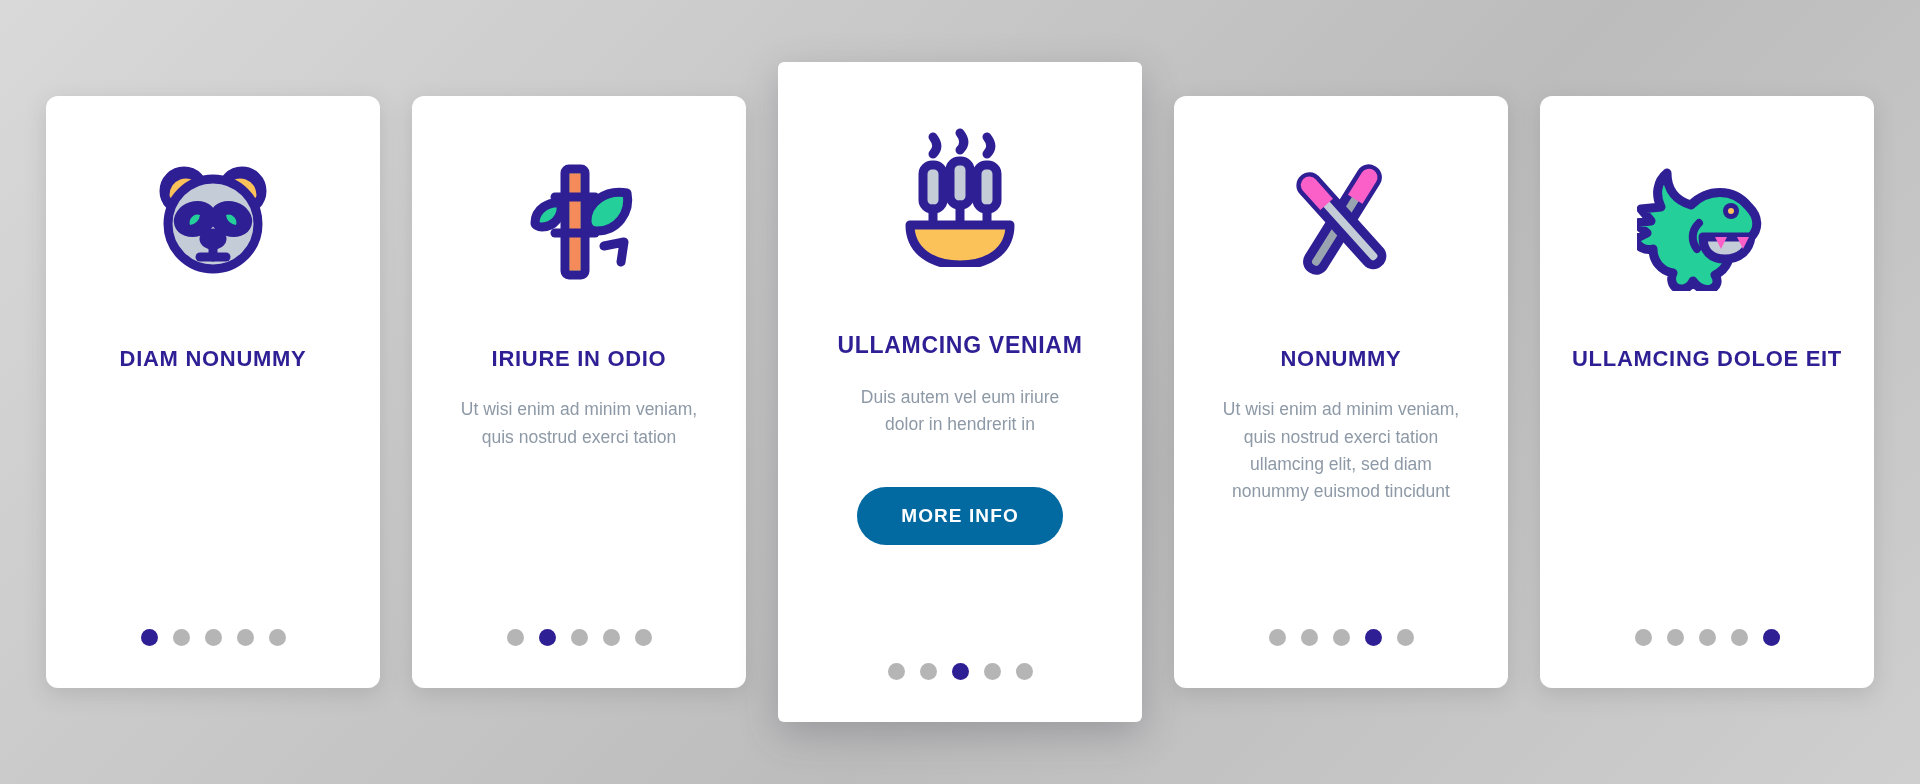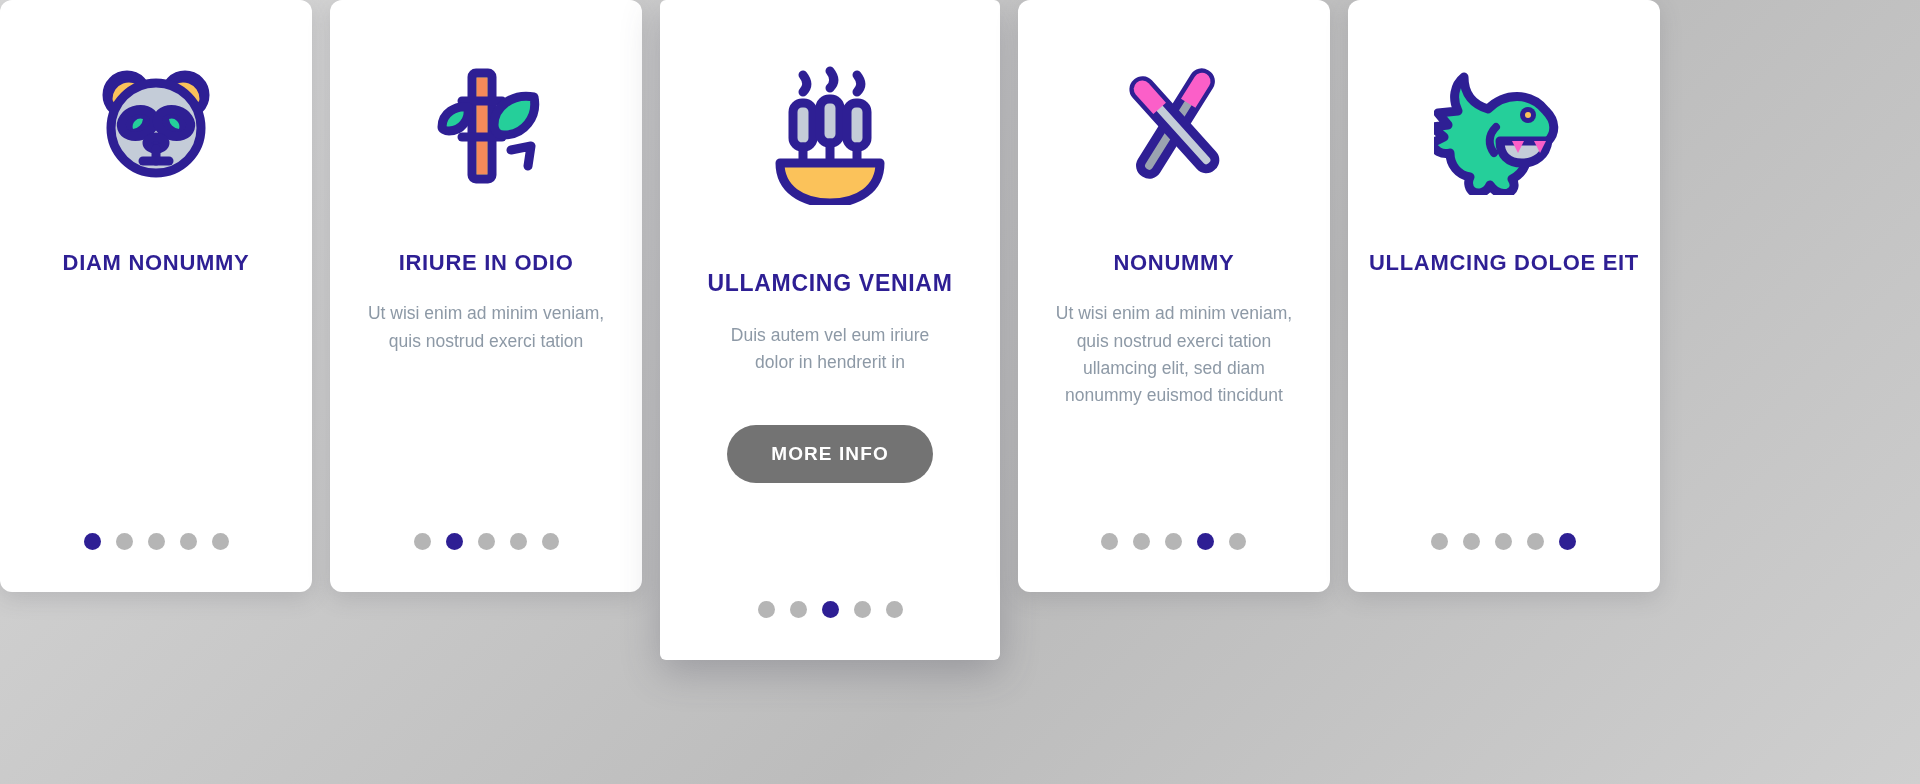--- a/index.html
+++ b/index.html
@@ -8,26 +8,26 @@
   }
   body {
     width: 1920px;
     height: 784px;
     overflow: hidden;
     font-family: "Liberation Sans", sans-serif;
     background: linear-gradient(135deg, #d9d9d9 0%, #c8c8c8 35%, #bcbcbc 60%, #cfcfcf 100%);
   }
   .stage {
     position: relative;
-    width: 1660px;
+    width: 1920px;
     height: 784px;
     display: flex;
-    align-items: flex-start;
+    align-items: center;
     justify-content: center;
-    gap: 18px;
+    gap: 32px;
   }
   .card {
     position: relative;
     background: #ffffff;
     border-radius: 12px;
     width: 334px;
     height: 592px;
     box-shadow: 0 6px 22px rgba(80, 80, 90, 0.18);
     display: flex;
     flex-direction: column;
@@ -72,21 +72,21 @@
     line-height: 1.55;
     color: #8d99a6;
     text-align: center;
     max-width: 262px;
   }
   .card.featured .card-body {
     max-width: 240px;
   }
   .more-btn {
     margin-top: 32px;
-    background: #737373;
+    background: #0369a1;
     color: #ffffff;
     border: none;
     border-radius: 30px;
     font-family: "Liberation Sans", sans-serif;
     font-size: 19px;
     font-weight: bold;
     letter-spacing: 1.1px;
     padding: 18px 44px;
     cursor: pointer;
   }

